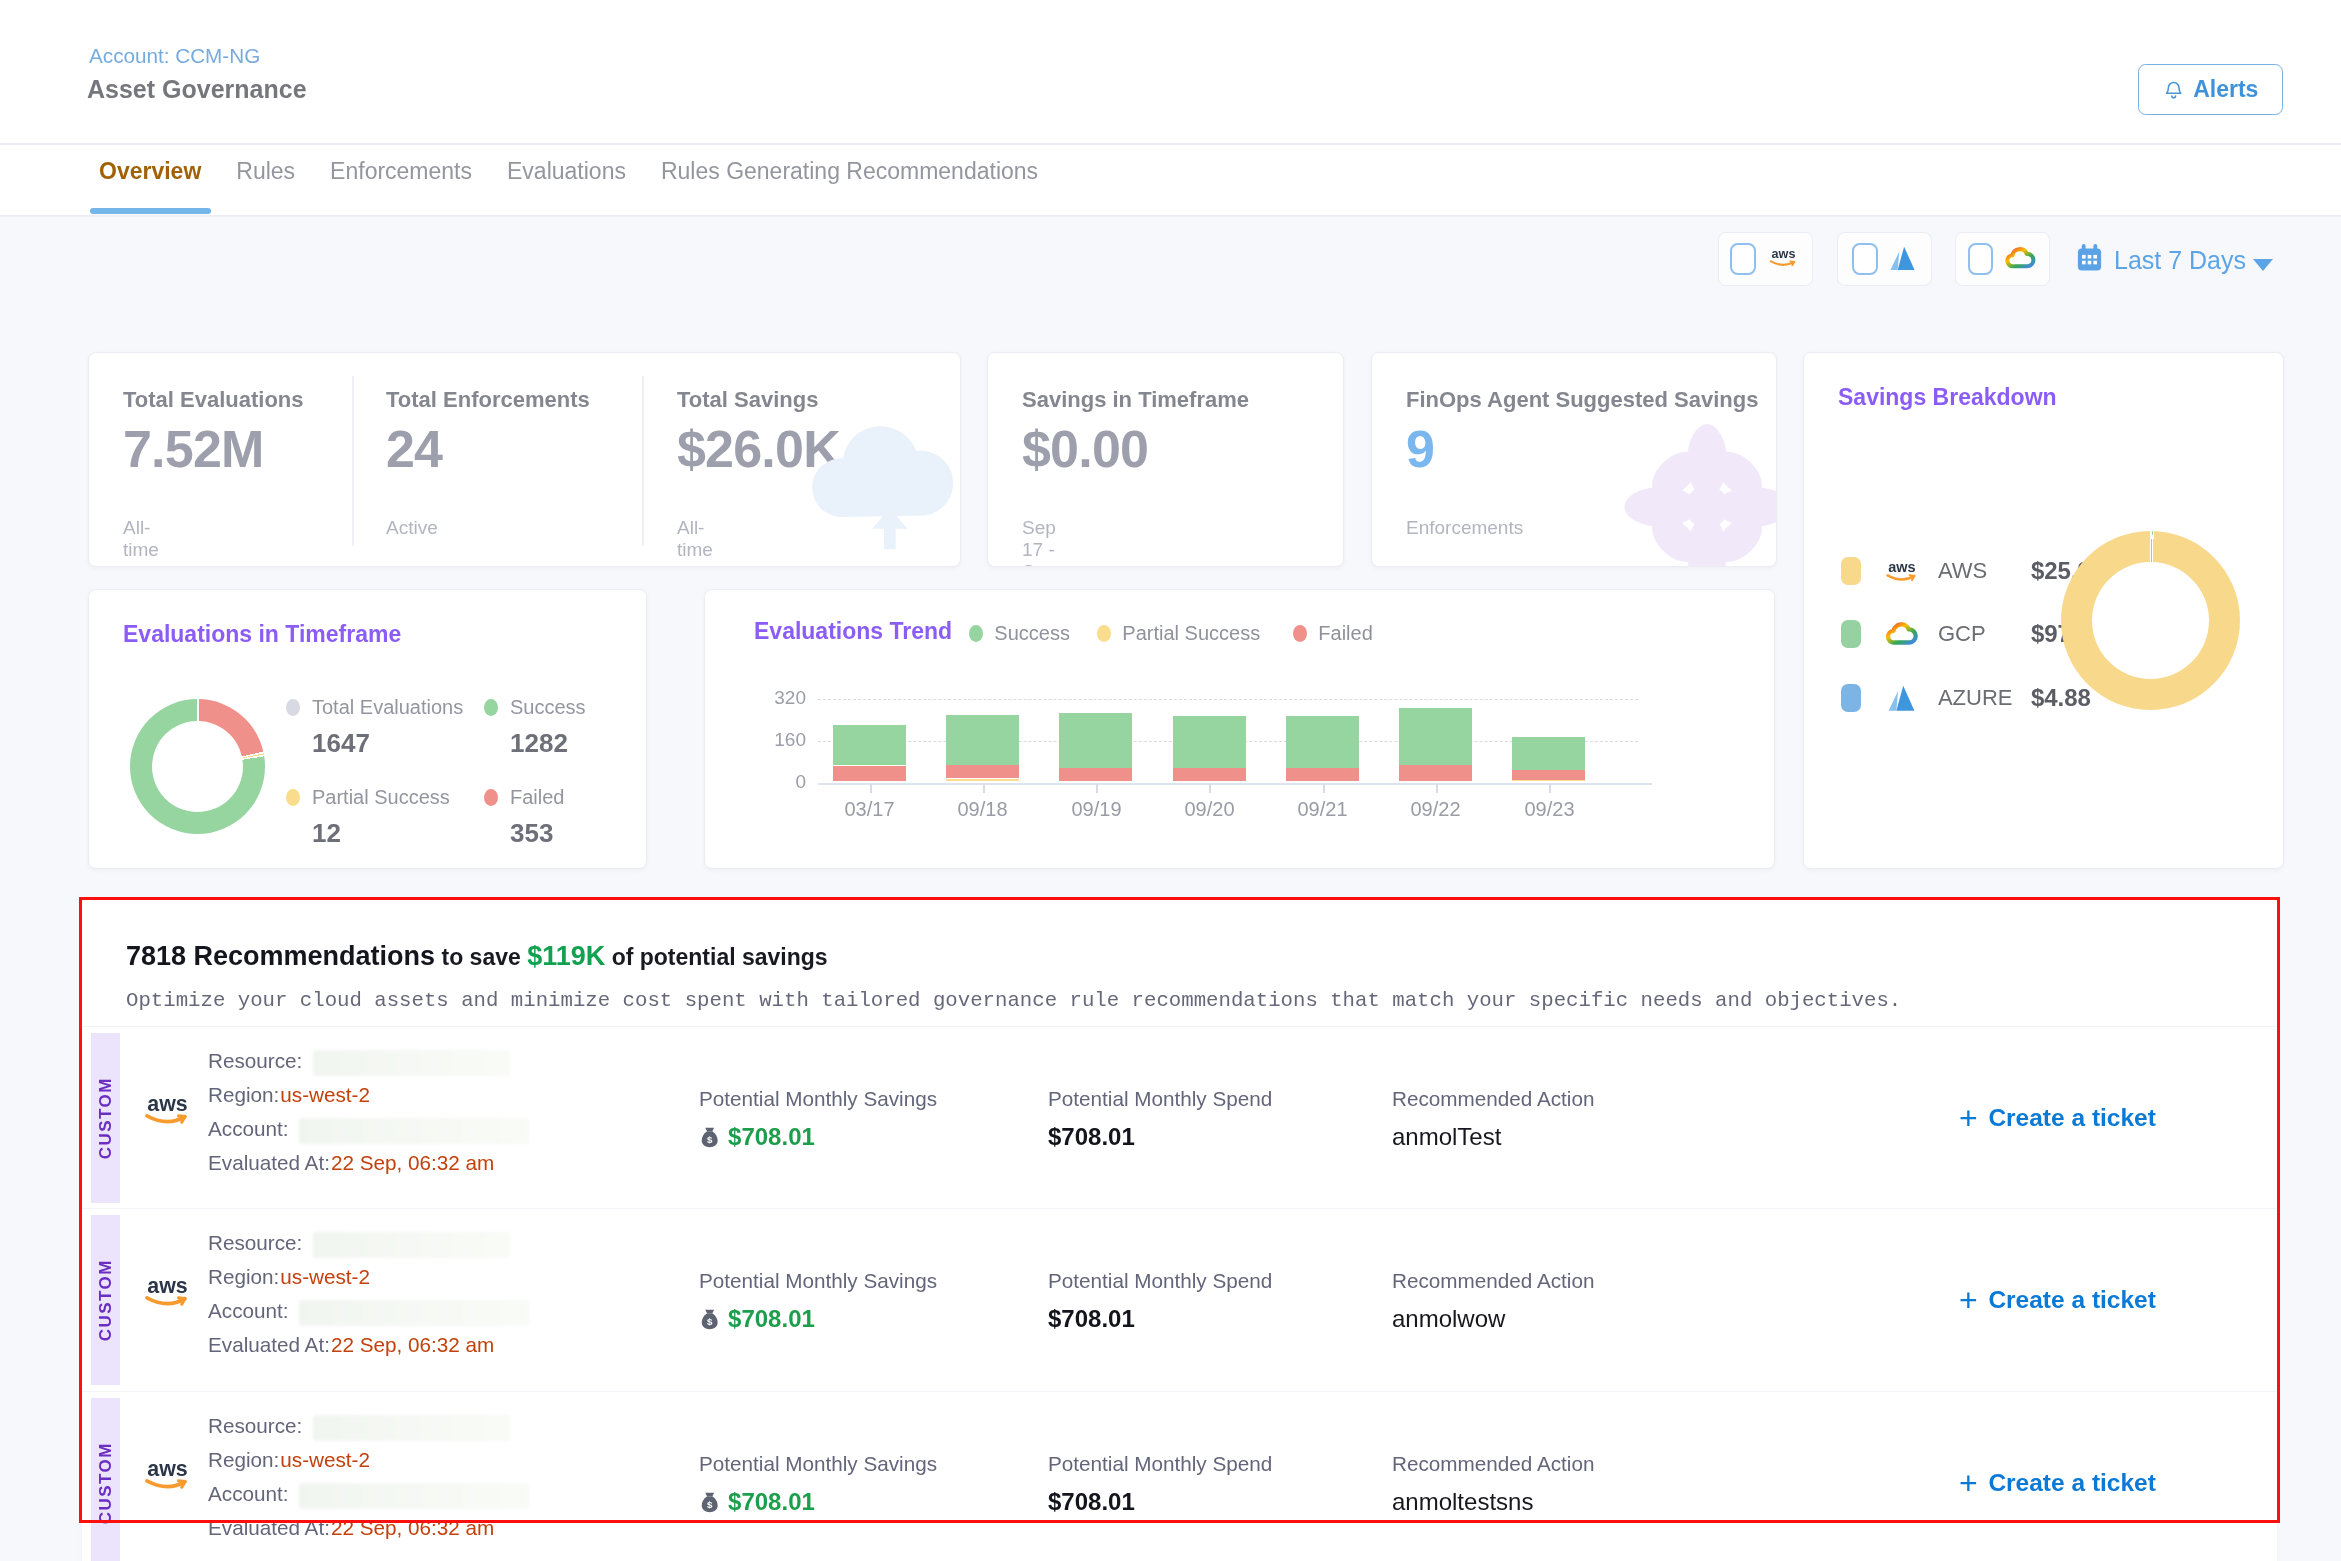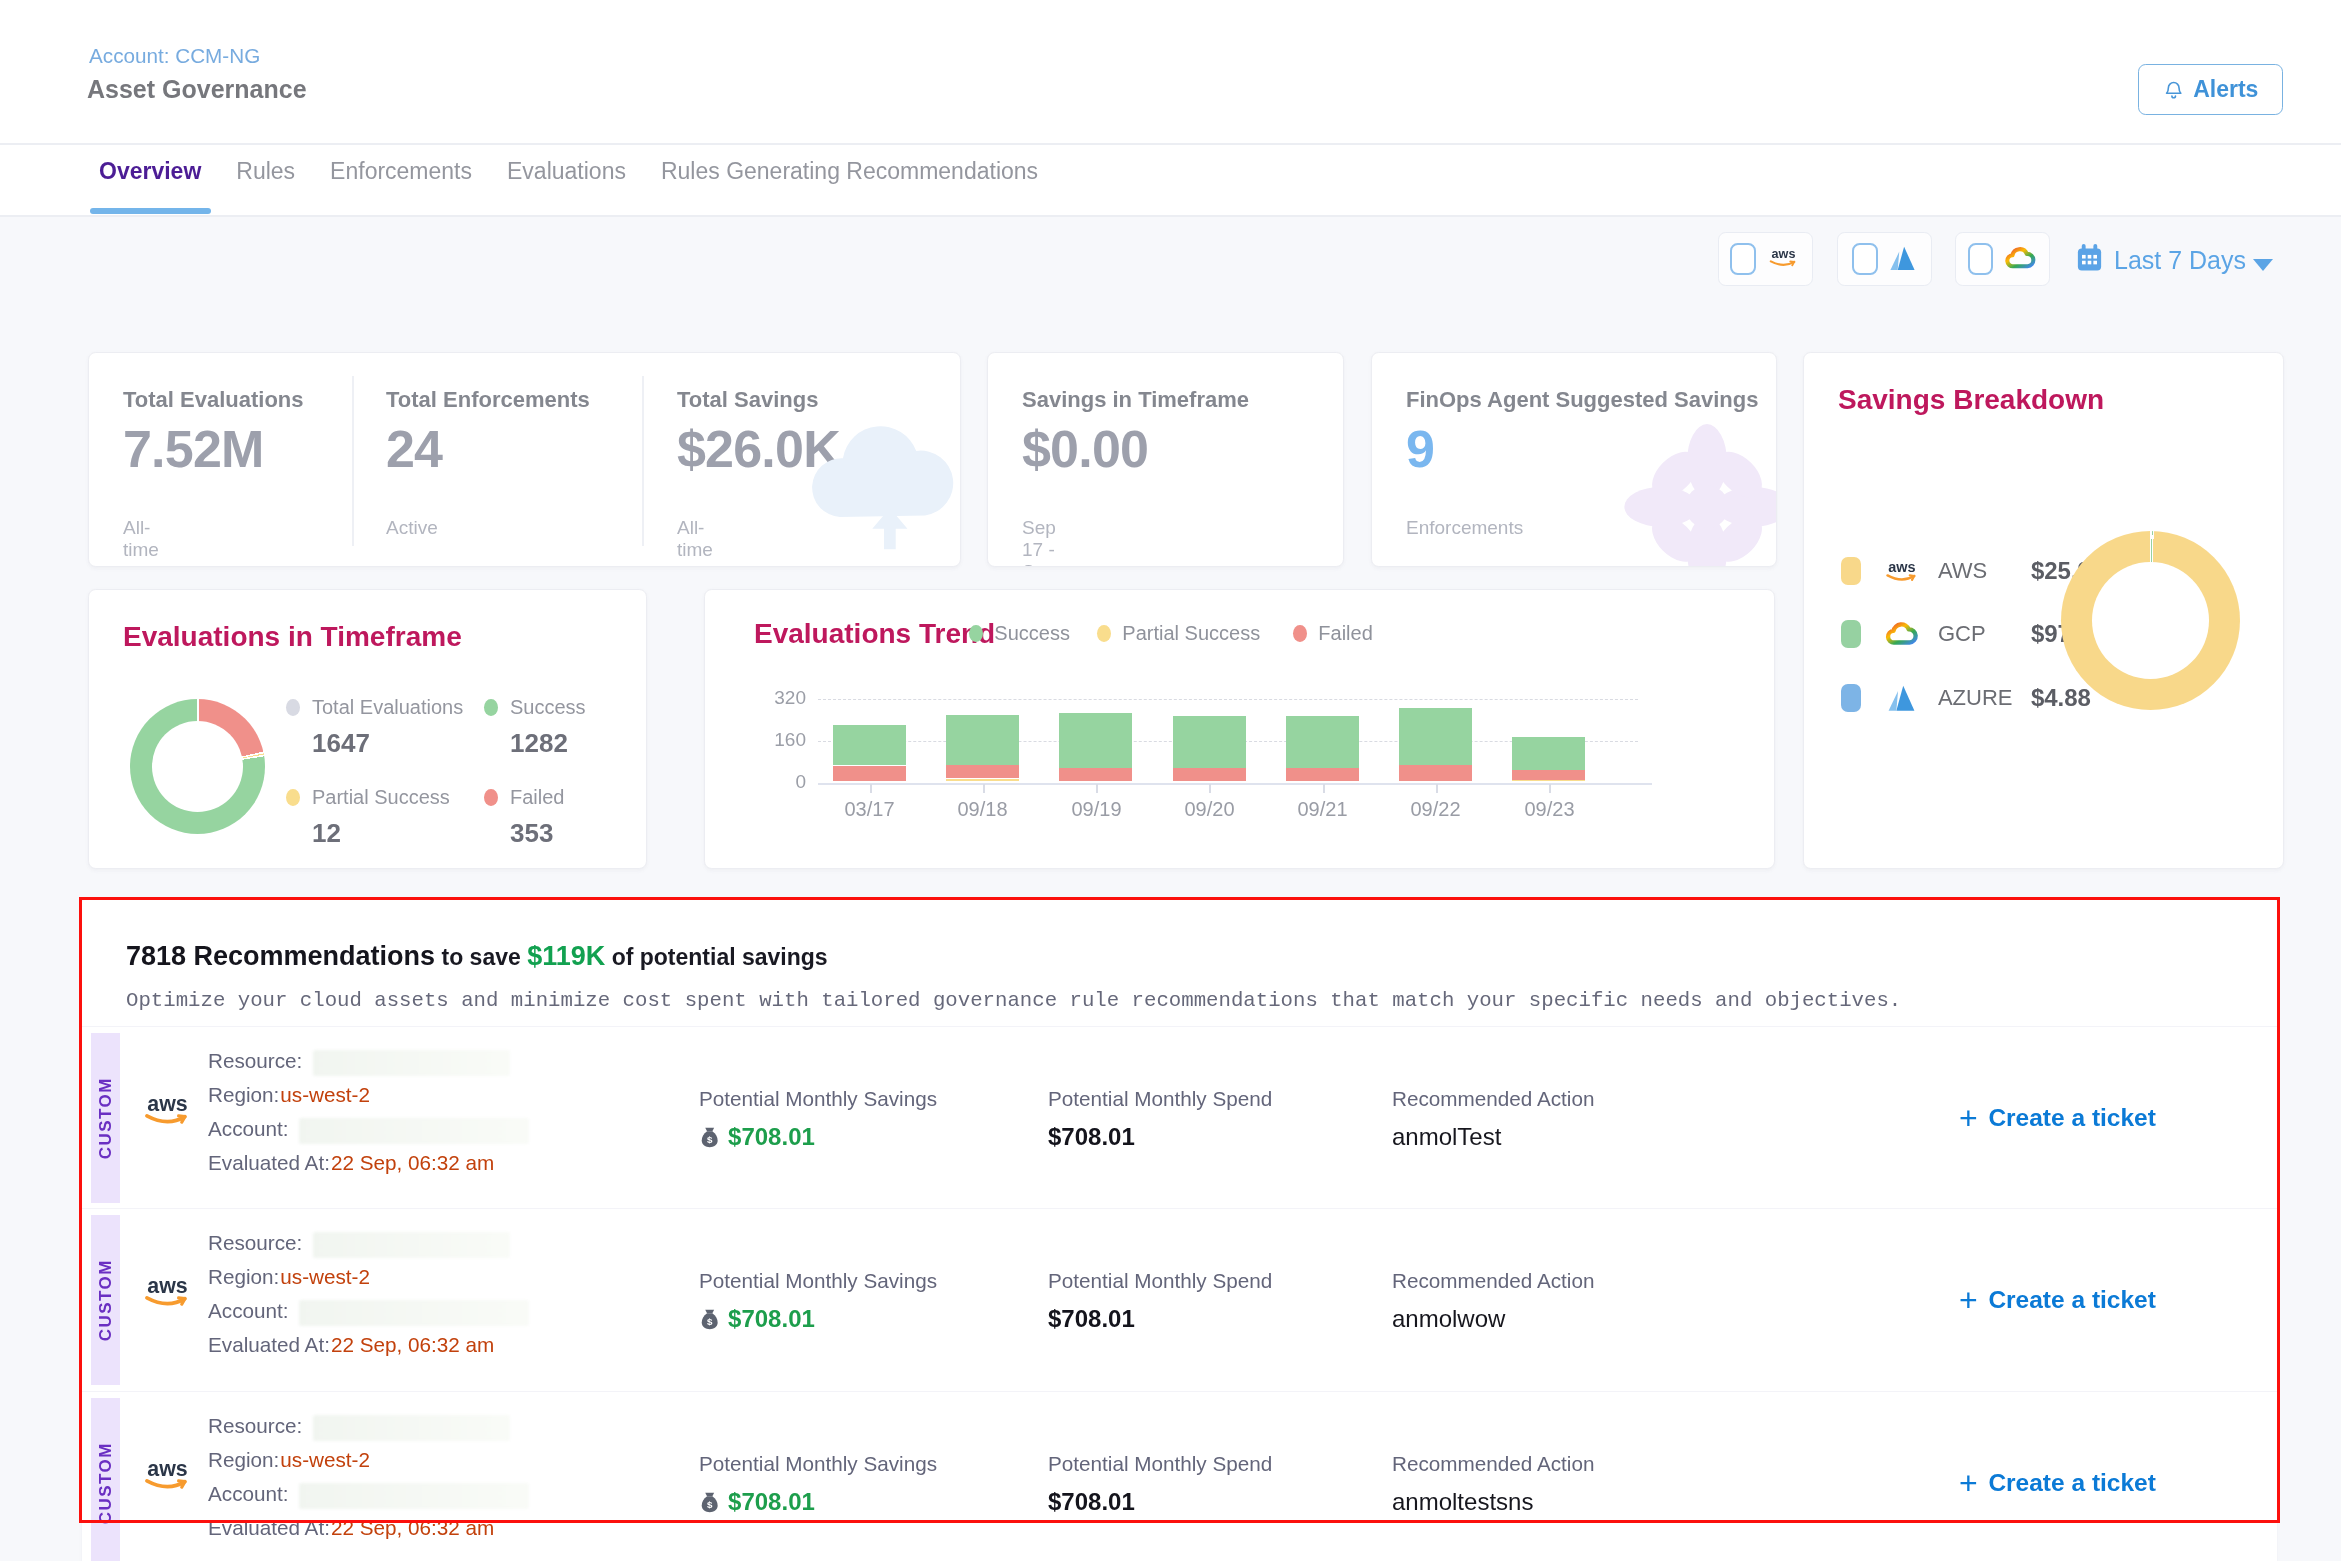--- a/index.html
+++ b/index.html
@@ -11,21 +11,21 @@
   
   .account{position:absolute;left:89px;top:44px;font-size:20.7px;color:#77abdf;cursor:pointer;}
   .page-title{position:absolute;left:87px;top:75px;font-size:25px;font-weight:bold;color:#76777c;}
   .alerts-btn{position:absolute;left:2138px;top:64px;width:145px;height:51px;border:1.5px solid #79b2e1;
     border-radius:7.7px;display:flex;align-items:center;justify-content:center;gap:9.2px;color:#3f92d8;
     font-size:23px;font-weight:bold;background:#fff;box-sizing:border-box;cursor:pointer;}
 
   
   .tabs{position:absolute;left:99px;top:158px;display:flex;gap:35px;font-size:23px;color:#94969e;}
   .tab{cursor:pointer;}
-  .tab.active{color:#4c1d95;font-weight:bold;}
+  .tab.active{color:#a16207;font-weight:bold;}
   .tab-underline{position:absolute;left:90px;top:208px;width:121px;height:6.1px;background:#74b5ea;border-radius:3.8px;}
 
   
   .pbtn{position:absolute;top:232px;width:95px;height:54px;background:#fdfdfe;border:1.5px solid #e9ecf3;
     border-radius:7.7px;display:flex;align-items:center;justify-content:center;gap:10px;box-sizing:border-box;cursor:pointer;}
   .cb{width:21.4px;height:27.6px;border:2.3px solid #8fc0ed;border-radius:7.7px;background:#fff;}
   .daterange{position:absolute;left:2114px;top:246px;font-size:25px;color:#5ba4e5;font-weight:500;cursor:pointer;}
   .cal{position:absolute;left:2074px;top:242px;width:31px;height:31px;}
   .caret{position:absolute;left:2253px;top:259px;width:0;height:0;border-left:10px solid transparent;
     border-right:10px solid transparent;border-top:12.2px solid #5ba4e5;}
@@ -40,21 +40,21 @@
   #card-evals{left:88px;top:589px;width:559px;height:280px;}
   #card-trend{left:704px;top:589px;width:1071px;height:280px;}
 
   .stat{position:absolute;top:0;height:100%;}
   .stat .lbl{position:absolute;top:34px;font-size:22px;font-weight:bold;color:#84878f;white-space:nowrap;}
   .stat .val{position:absolute;top:66px;font-size:52px;font-weight:bold;color:#9da0ac;letter-spacing:-0.8px;}
   .stat .sub{position:absolute;top:164px;font-size:19px;color:#b2b5bf;}
   .vdiv{position:absolute;top:23px;height:170px;width:1.5px;background:#eef0f5;}
   .val-blue{color:#7ab7ef !important;}
 
-  .card-title{position:absolute;left:34px;top:31px;font-size:28px;font-weight:bold;color:#be185d;}
+  .card-title{position:absolute;left:34px;top:31px;font-size:23px;font-weight:bold;color:#8b5cf6;}
 
   
   .bd-item{position:absolute;left:37px;height:34px;display:flex;align-items:center;}
   .swatch{width:20px;height:27.6px;border-radius:6.9px;flex:0 0 auto;}
   .bd-ic{width:57px;display:flex;justify-content:center;margin-left:12.2px;}
   .bd-name{width:93px;font-size:22px;color:#6b6d73;margin-left:7.7px;}
   .bd-val{font-size:24px;font-weight:bold;color:#5b5d64;}
   .donut{position:absolute;border-radius:50%;}
   .donut .hole{position:absolute;background:#fff;border-radius:50%;}
   #bd-donut{left:257px;top:178px;width:179px;height:179px;}

